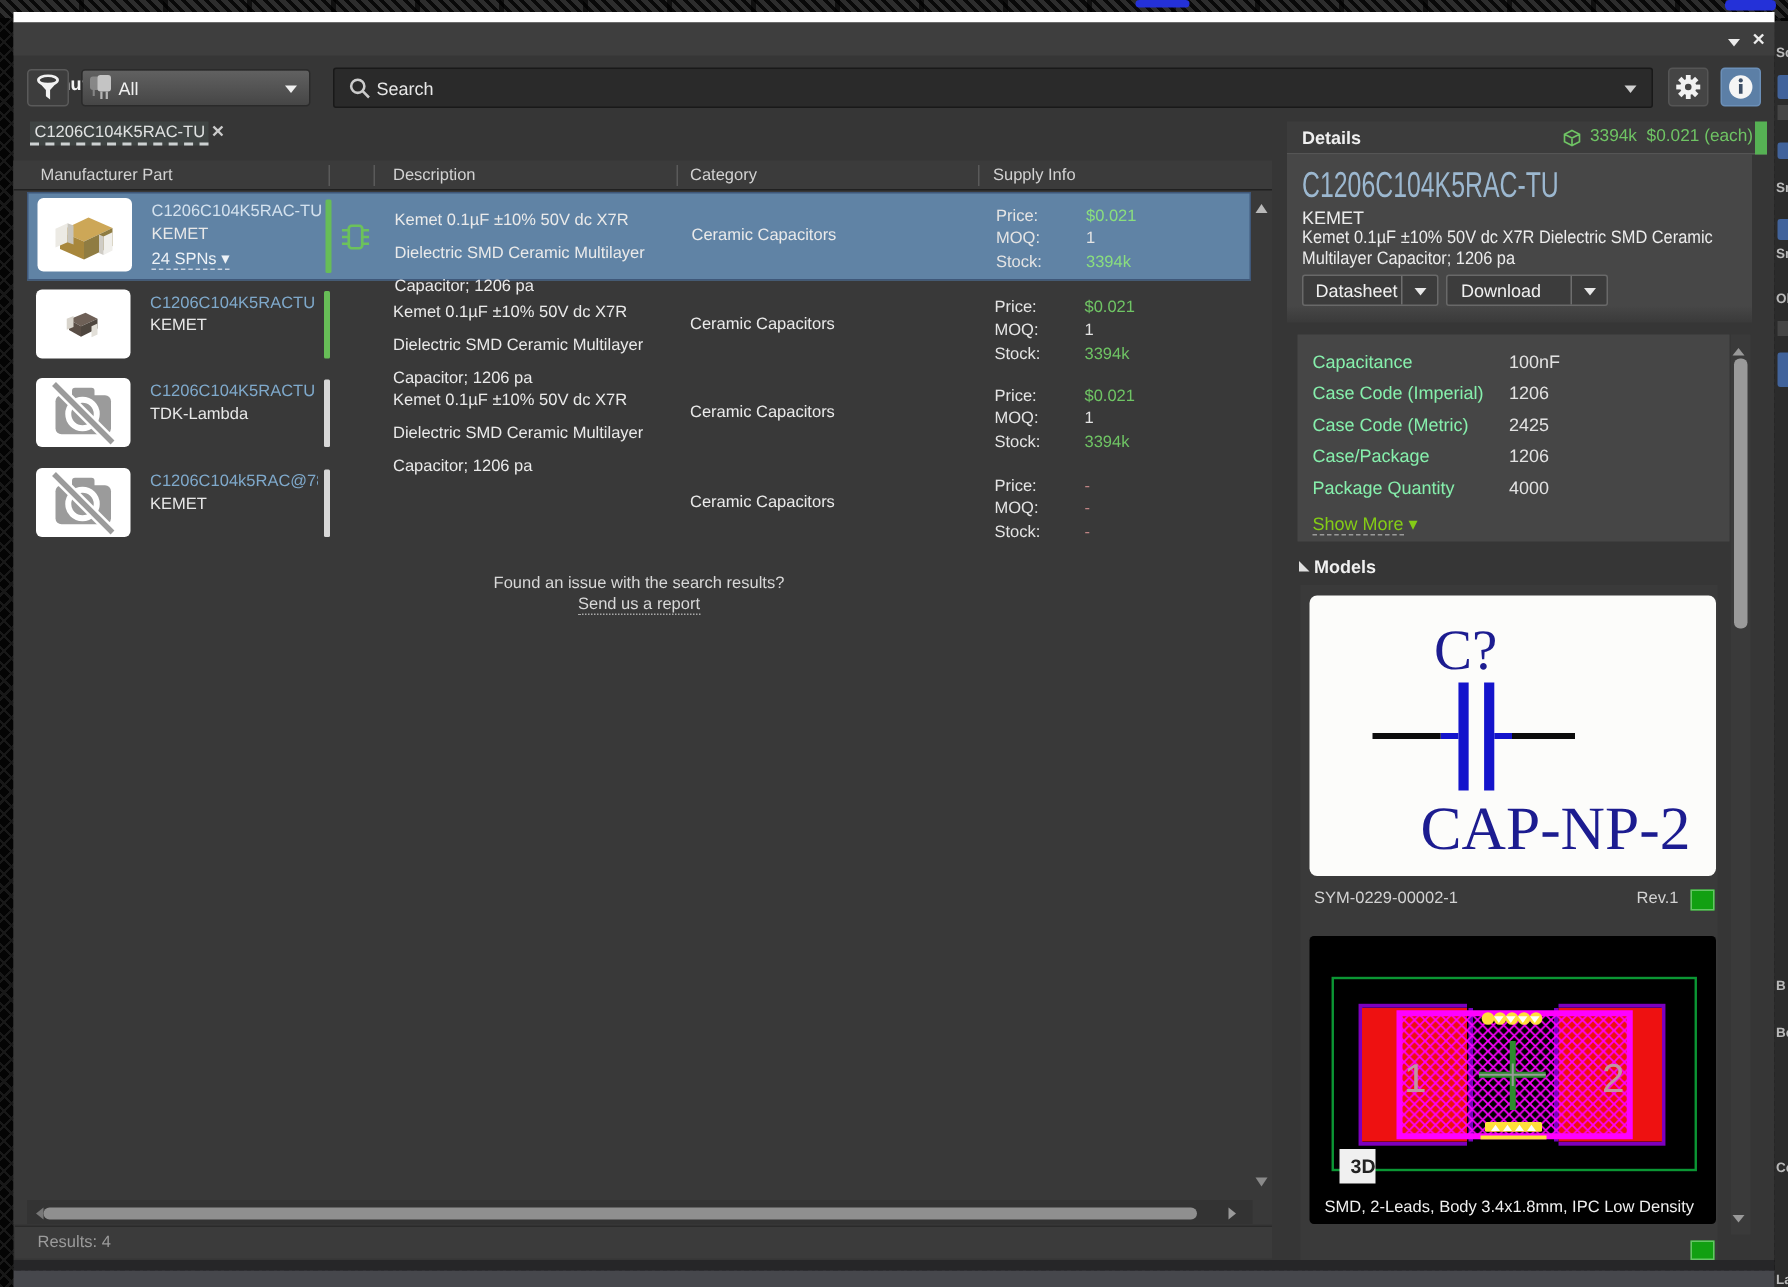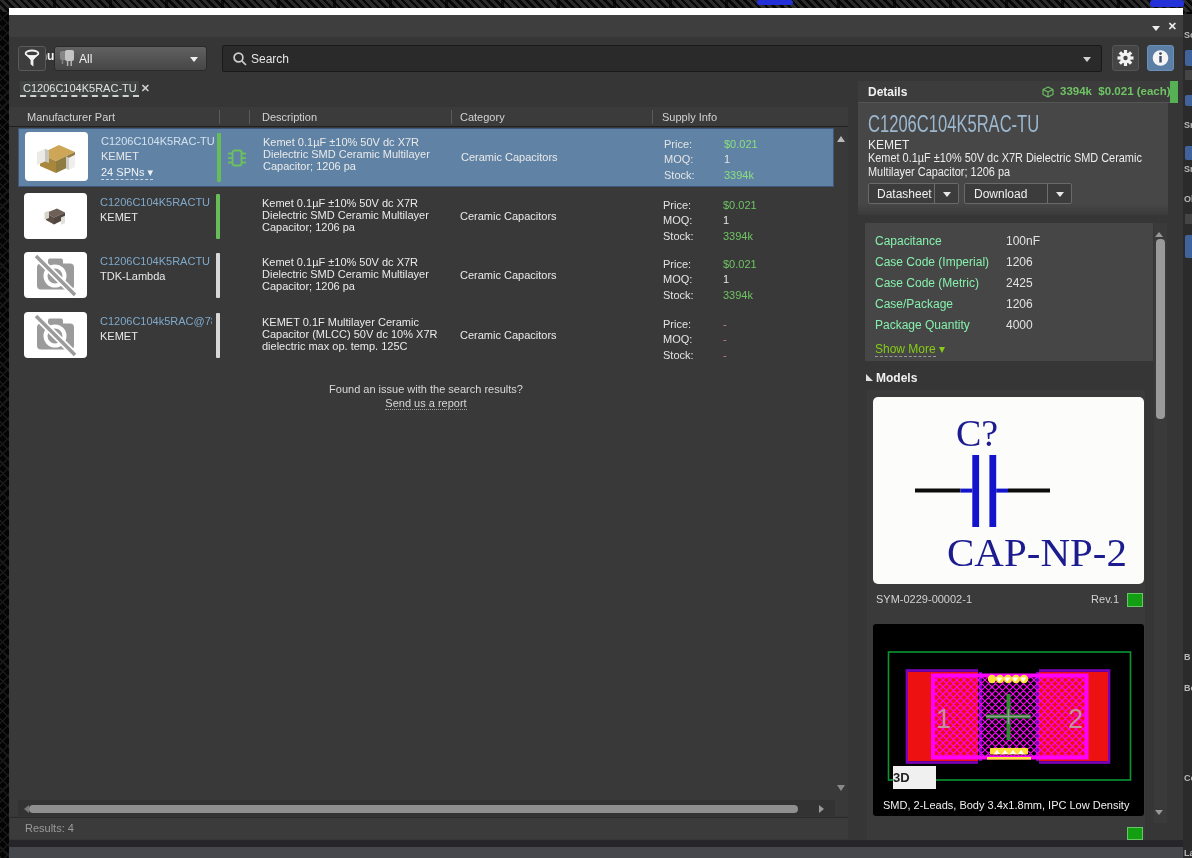--- a/index.html
+++ b/index.html
@@ -76,21 +76,21 @@
 .row { left:18px; width:816px; }
 .rowsel { background:#6083a5; border:1px solid #3f587a; }
 .thumb { position:absolute; left:6px; background:#ffffff; border-radius:4px; }
 .pn { position:absolute; left:82px; top:6px; font-size:11px; color:#7fa9cb; white-space:nowrap; overflow:hidden; }
 .rowsel .pn { color:#d3e1ee; }
 .mfr { position:absolute; left:82px; top:21px; font-size:11px; color:#e8e8e8; }
 .spns { position:absolute; left:82px; top:37px; font-size:11px; color:#edf2f7; border-bottom:1px dashed #c9d4e2; }
 .bar { position:absolute; left:198px; top:4px; width:4px; border-radius:1px; }
 .bargreen { background:#67bd57; }
 .barwhite { background:#d8d8d8; }
-.desc { position:absolute; left:244px; top:7px; font-size:11px; line-height:12px; color:#eaeaea; width:200px; }
+.desc { position:absolute; left:244px; top:7px; font-size:11px; line-height:22px; color:#eaeaea; width:200px; }
 .cat { position:absolute; left:442px; font-size:11px; color:#eaeaea; }
 .sup { position:absolute; left:645px; top:8px; font-size:11px; line-height:15.3px; color:#e4e4e4; }
 .supv { left:682px;margin-left:23px; }
 .supv .g { color:#6fc464; }
 .supv .d { color:#bf8484; }
 .rowsel .supv .g { color:#8ade7e; }
 
 #vsb { left:835px; top:127px; width:13px; height:673px; }
 
 #hsb { left:18px; top:800px; width:817px; height:16px; background:#333333; }
@@ -98,39 +98,39 @@
 #statusbar { left:10px; top:817px; width:838px; height:22px; background:#3b3b3b; border-top:1px solid #2a2a2a; }
 #statusbar .t { position:absolute; left:15px; top:4px; font-size:11px; color:#9b9b9b; }
 
 #foundissue { left:18px; top:383px; width:816px; text-align:center; font-size:11px; color:#d8d8d8; }
 #sendreport { left:18px; top:397px; width:816px; text-align:center; font-size:11px; color:#d8d8d8; }
 #sendreport span { border-bottom:1px dotted #a8a8a8; }
 
 
 #dethead { left:858px; top:81px; width:320px; height:22px; background:#3c3c3c; border-bottom:1px solid #555; }
 #dethead .t { position:absolute; left:10px; top:4px; font-size:12px; font-weight:bold; color:#f0f0f0; }
-#dethead .stock { position:absolute; left:202px; top:4px; font-size:11.5px; color:#6fc464;font-weight:bold; }
+#dethead .stock { position:absolute; left:202px; top:4px; font-size:11.5px; color:#6fc464; }
 #dethead .gbar { position:absolute; right:0px; top:0px; width:8px; height:22px; background:#56b154; }
 #dettitle { left:868px; top:110px; font-size:24px; color:#9cb8d0; transform:scaleX(0.69); transform-origin:0 0; white-space:nowrap; }
 #detmfr { left:868px; top:138px; font-size:12px; color:#ececec; }
 #detdesc { left:868px; top:151px; font-size:12px; line-height:14px; color:#ececec; width:310px; transform:scaleX(0.91); transform-origin:0 0; white-space:nowrap; }
 .dbtn { background:#3c3c3c; border:1px solid #696969; border-radius:2px; color:#f0f0f0; font-size:12px; }
 .dbtn .dv { position:absolute; right:23px; top:0; width:1px; height:100%; background:#6e6e6e; }
 .dbtn .arr { position:absolute; right:7px; top:8px; width:0; height:0; border:4px solid transparent; border-top:5px solid #e8e8e8; }
 #paramsbox { left:865px; top:223px; width:288px; height:138px; background:#464646; }
 .prow { position:absolute; left:10px; font-size:12px; color:#86efac; }
 .pval { position:absolute; left:141px; font-size:12px; color:#e2e2e2; }
 #showmore { position:absolute; left:10px; top:119px; font-size:12px; color:#84cc16; }
 #showmore .u { border-bottom:1px dashed #999; }
 #modelshdr { left:862px; top:371px; font-size:12px; font-weight:bold; color:#f0f0f0; }
 #symbox { left:873px; top:397px; width:271px; height:187px; background:#fcfcfa; border-radius:5px; }
 #symrow { left:876px; top:593px; width:270px; height:16px; font-size:11px; color:#d2d2d2; }
 #fpbox { left:873px; top:624px; width:271px; height:192px; background:#000; border-radius:3px; }
 #fpbox .cap { position:absolute; left:10px; top:175px; font-size:11px; color:#f0f0f0; white-space:nowrap; }
-#badge3d { position:absolute; left:20px; top:142px; width:43px; height:23px; background:#f0f0f0; color:#222; font-size:13px; font-weight:bold; text-align:left; line-height:23px; }
+#badge3d { position:absolute; left:20px; top:142px; width:24px; height:23px; background:#f0f0f0; color:#222; font-size:13px; font-weight:bold; text-align:right; line-height:23px; }
 #detsb { left:1154px; top:223px; width:13px; height:600px; background:#3a3a3a; }
 #detsb .th { position:absolute; left:2px; top:16px; width:9px; height:180px; background:#9a9a9a; border-radius:4px; }
 .greensq { background:#12a012; border:1px solid #67c467; }
 </style>
 </head>
 <body>
 <div id="bg" class="abs"></div>
 <div id="padrow" class="abs"></div>
 <div id="padrow2" class="abs"></div>
 <div class="abs blueblob" style="left:757px;top:0;width:36px;height:5px;"></div>
@@ -301,21 +301,20 @@
         <rect x="13" y="11.5" width="37" height="26" rx="4"></rect>
         <rect x="24" y="6.5" width="15" height="7" rx="2"></rect>
       </g>
       <circle cx="31" cy="24" r="9.5" fill="none" stroke="#ffffff" stroke-width="4"></circle>
       <line x1="12" y1="4" x2="51" y2="43" stroke="#ffffff" stroke-width="7"></line>
       <line x1="12" y1="4" x2="51" y2="43" stroke="#9b9b9b" stroke-width="3.6"></line>
     </svg></div>
   <div class="pn" style="width:112px;">C1206C104k5RAC@78</div>
   <div class="mfr">KEMET</div>
   <div class="bar barwhite" style="height:45px;"></div>
-  <div class="desc">KEMET 0.1F Multilayer Ceramic Capacitor (MLCC) 50V dc 10% X7R dielectric max op. temp. 125C</div>
   <div class="cat" style="top:20px;">Ceramic Capacitors</div>
   <div class="sup">Price:<br>MOQ:<br>Stock:</div>
     <div class="sup supv"><span class="d">-</span><br><span class="d">-</span><br><span class="d">-</span></div>
 </div>
 
 <div id="foundissue" class="abs">Found an issue with the search results?</div>
 <div id="sendreport" class="abs"><span>Send us a report</span></div>
 
 <div id="vsb" class="abs">
   <div style="position:absolute;left:2px;top:5px;width:0;height:0;border:4.5px solid transparent;border-bottom:6px solid #b9b9b9;"></div>

